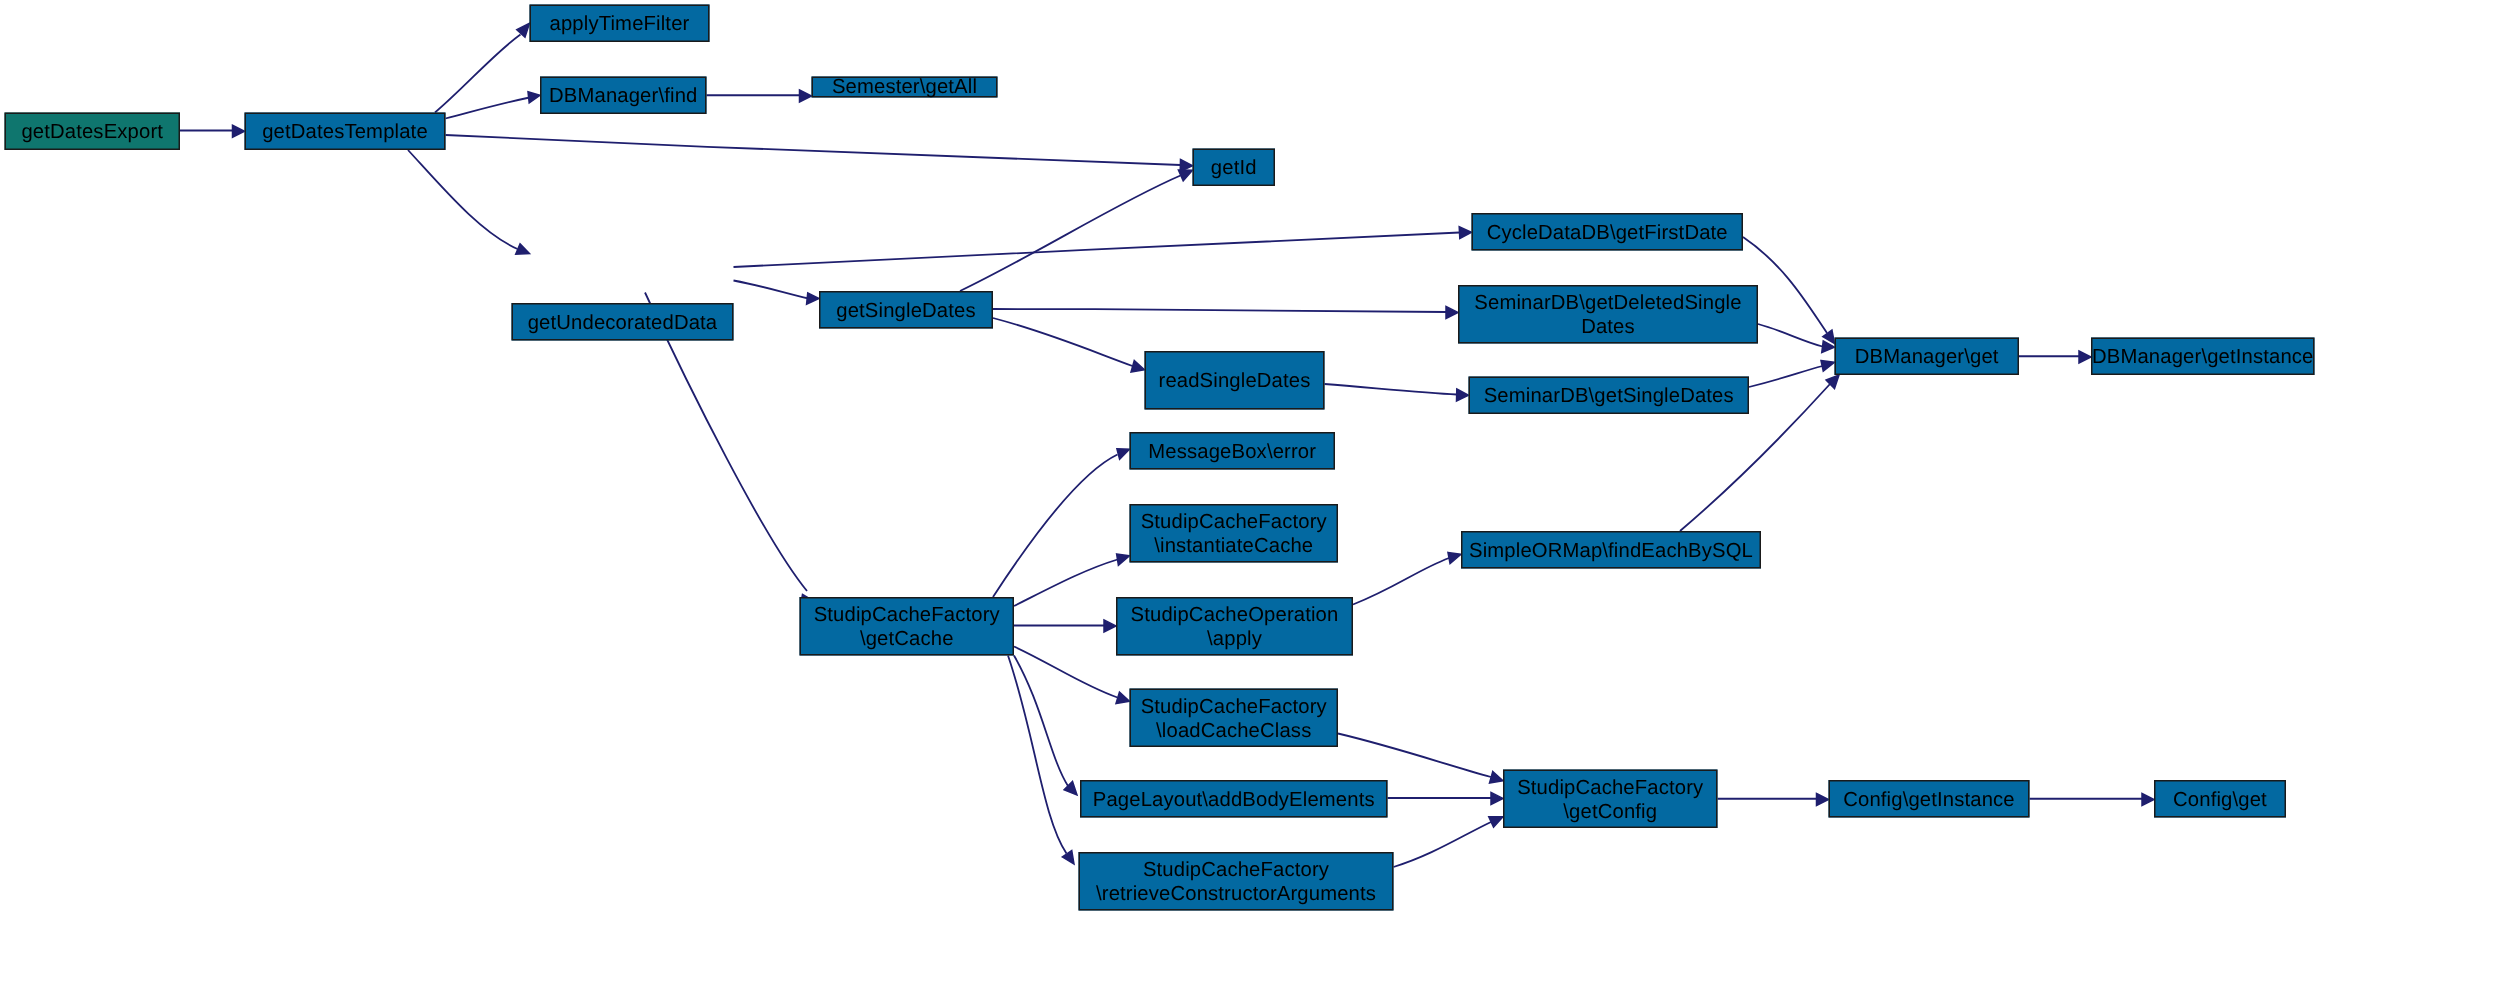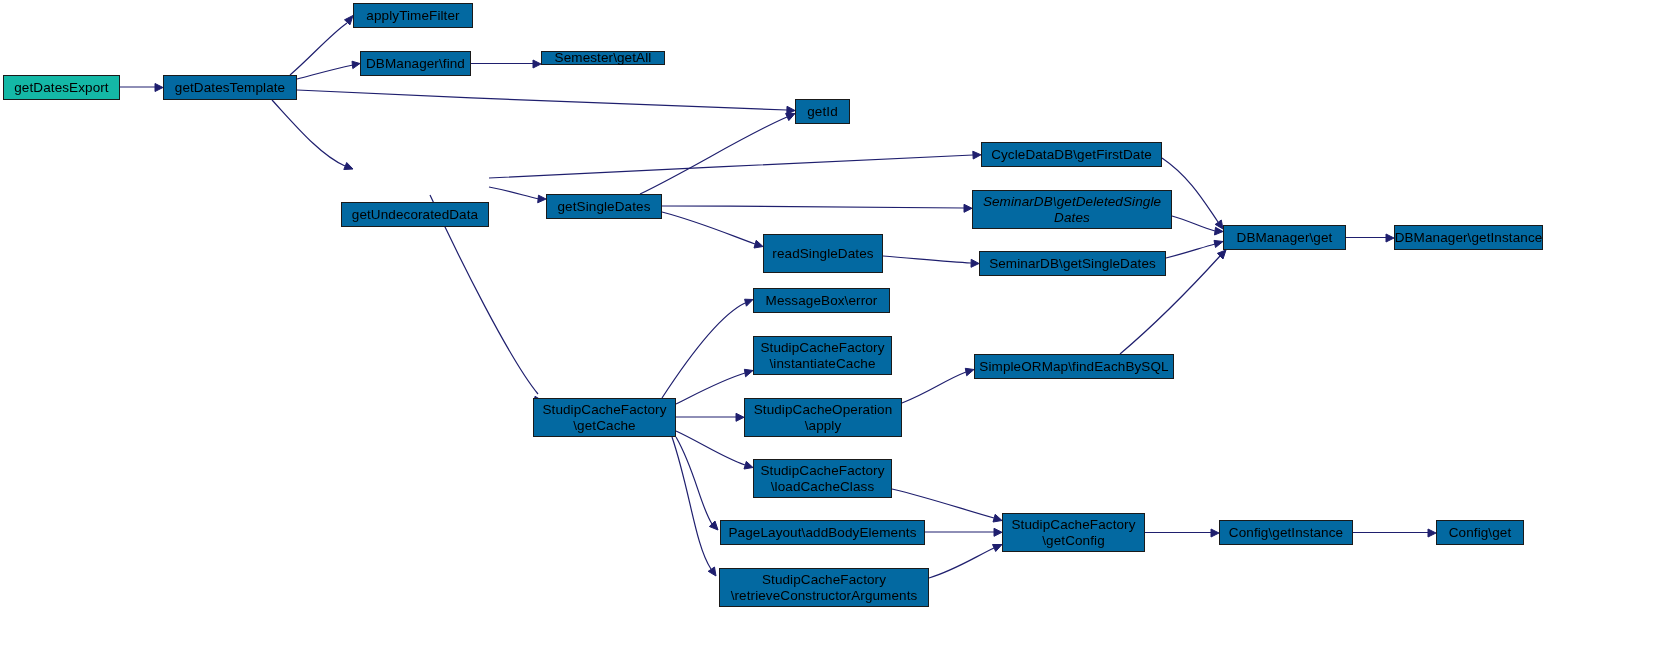--- a/index.html
+++ b/index.html
@@ -23,21 +23,21 @@
     font-size: 13.5px;
     line-height: 1.15;
     display: flex;
     align-items: center;
     justify-content: center;
     text-align: center;
     white-space: pre;
     letter-spacing: 0.1px;
   }
   .node.root {
-    background: #14b8a6;
+    background: #0f766e;
   }
   svg.edges {
     position: absolute;
     left: 0;
     top: 0;
     width: 1677px;
     height: 655px;
     overflow: visible;
   }
   svg.edges path {
@@ -150,21 +150,21 @@
 
   <div class="node root" style="left:3px; top:75px; width:117px; height:25px;">getDatesExport</div>
   <div class="node" style="left:163px; top:75px; width:134px; height:25px;">getDatesTemplate</div>
   <div class="node" style="left:353px; top:3px; width:120px; height:25px;">applyTimeFilter</div>
   <div class="node" style="left:360px; top:51px; width:111px; height:25px;">DBManager\find</div>
   <div class="node" style="left:541px; top:51px; width:124px; height:14px;">Semester\getAll</div>
   <div class="node" style="left:795px; top:99px; width:55px; height:25px;">getId</div>
   <div class="node" style="left:341px; top:170px; width:148px; height:25px;margin-top:32px;">getUndecoratedData</div>
   <div class="node" style="left:546px; top:194px; width:116px; height:25px;">getSingleDates</div>
   <div class="node" style="left:981px; top:142px; width:181px; height:25px;">CycleDataDB\getFirstDate</div>
-  <div class="node" style="left:972px; top:190px; width:200px; height:39px;font-style:italic;">SeminarDB\getDeletedSingle
+  <div class="node" style="left:972px; top:190px; width:200px; height:39px;">SeminarDB\getDeletedSingle
 Dates</div>
   <div class="node" style="left:763px; top:234px; width:120px; height:39px;">readSingleDates</div>
   <div class="node" style="left:979px; top:251px; width:187px; height:25px;">SeminarDB\getSingleDates</div>
   <div class="node" style="left:1223px; top:225px; width:123px; height:25px;">DBManager\get</div>
   <div class="node" style="left:1394px; top:225px; width:149px; height:25px;">DBManager\getInstance</div>
   <div class="node" style="left:753px; top:288px; width:137px; height:25px;">MessageBox\error</div>
   <div class="node" style="left:753px; top:336px; width:139px; height:39px;">StudipCacheFactory
 \instantiateCache</div>
   <div class="node" style="left:533px; top:398px; width:143px; height:39px;">StudipCacheFactory
 \getCache</div>

